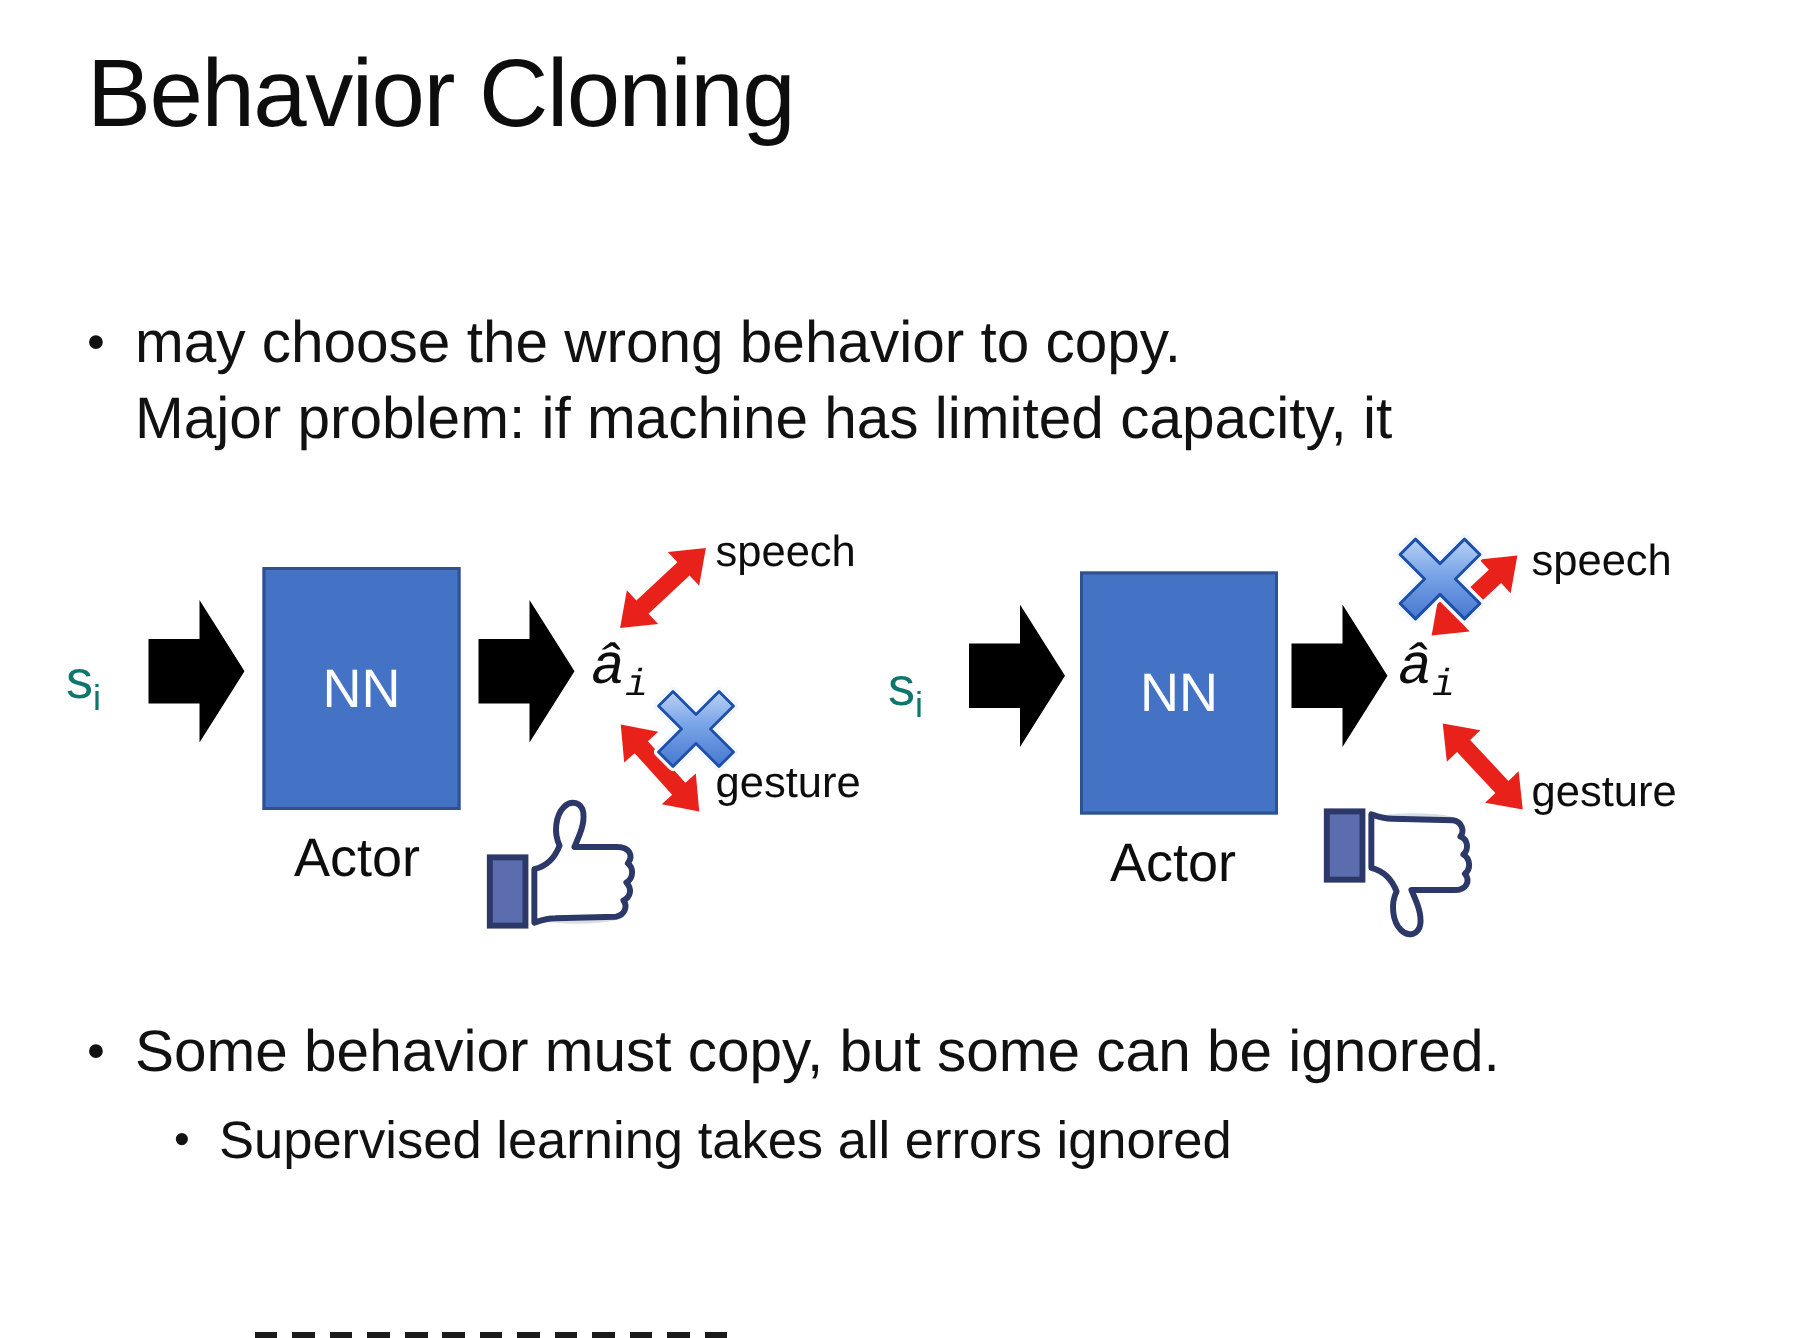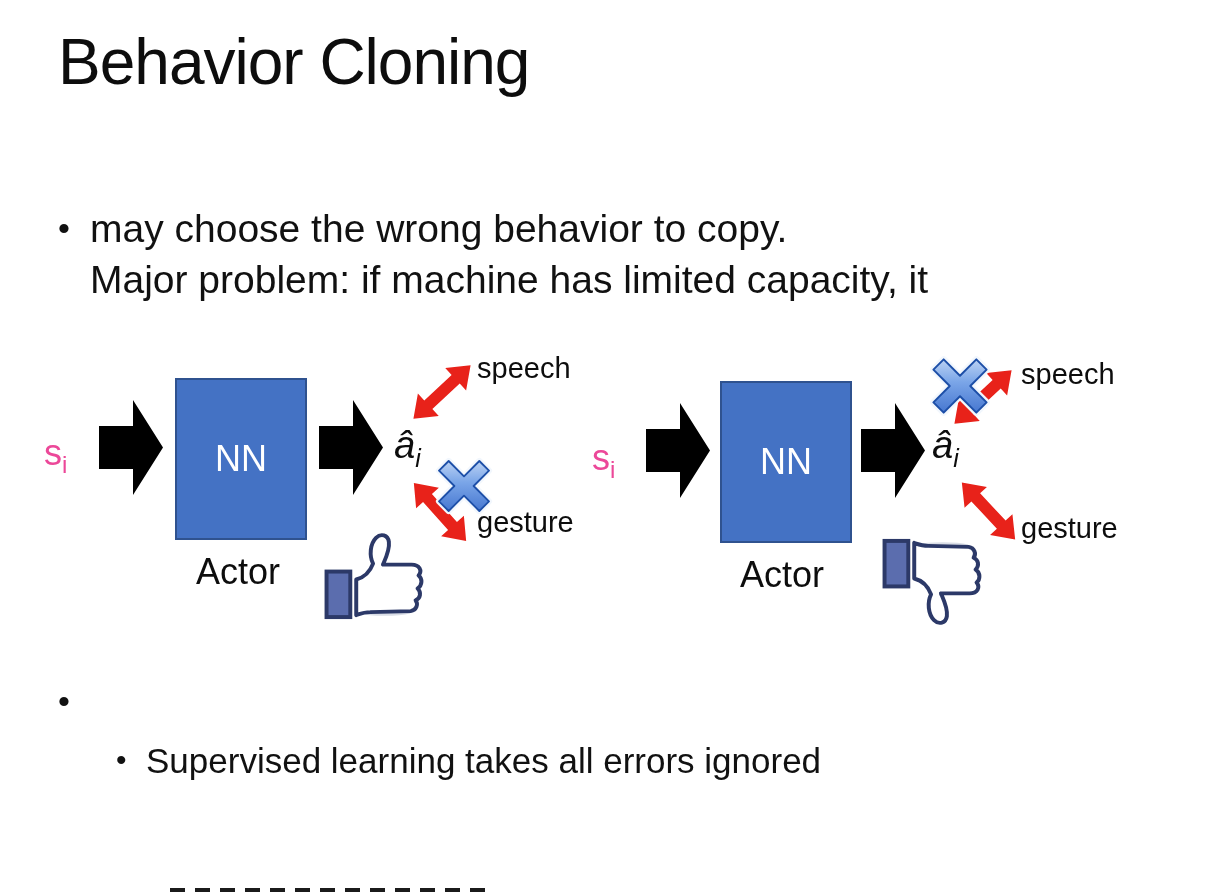--- a/index.html
+++ b/index.html
@@ -11,23 +11,23 @@
   
   .title{left:58px;top:24px;font-size:64px;letter-spacing:-1px;line-height:1.2;color:var(--title-text,#0d0d0d);font-weight:400;}
   .bullet{display:flex;align-items:flex-start;font-size:39px;line-height:1.32;}
   .bullet .marker{width:32px;flex:0 0 32px;font-size:34px;line-height:1.5;}
   .bullet.sub{font-size:35px;}
   .bullet.sub .marker{width:30px;flex:0 0 30px;font-size:30px;line-height:1.45;}
   .b1{left:58px;top:203px;width:1080px;}
   .b2{left:58px;top:676px;width:1120px;}
   .b2sub{left:116px;top:738px;width:1040px;}
   
-  .varlabel{font-size:36px;color:#ec4899;}
+  .varlabel{font-size:36px;color:#0f766e;}
   .varlabel sub{font-size:24px;}
-  .mathlabel{font-family:Liberation Sans, sans-serif;font-style:italic;font-size:38px;color:#0d0d0d;z-index:3;}
+  .mathlabel{font-family:Liberation Mono, monospace;font-style:italic;font-size:38px;color:#0d0d0d;z-index:3;}
   .mathlabel sub{font-size:25px;}
   .nnbox{width:132px;height:162px;background:var(--network-box-fill,#4472C4);
          border:2px solid var(--network-box-border,#2F528F);box-sizing:border-box;
          display:flex;align-items:center;justify-content:center;
          color:var(--network-box-text,#fff);font-size:36px;z-index:2;}
   .caption{font-size:36px;color:#0d0d0d;text-align:center;}
   .actionlabel{font-size:29px;color:#0d0d0d;z-index:5;}
   .blockarrow{width:66px;height:95px;z-index:2;}
   .redarrow{height:34px;z-index:4;}
   .xicon{z-index:6;}
@@ -139,20 +139,21 @@
   <div class="abs caption" style="left:740px;top:554px;">Actor</div>
 
   <svg class="abs thumb flip-v" style="left:880px;top:533px;width:112px;height:95px;" viewBox="0 0 112 96">
     <rect x="4" y="42" width="24" height="46" style="fill:var(--thumb-cuff,#5B6DAE);stroke:var(--thumb-outline,#2C3968)" stroke-width="4"></rect>
     <path d="M36,82 c14,3 40,3 52,0" stroke="#D9DDE6" stroke-width="5" fill="none"></path>
     <path d="M34,86 V50 C42,48 48,42 51,34 C47,26 48,14 54,8 C59,3 66,5 67,12 C68,20 64,28 61,35 L90,35 C98,35 101,41 97,46 C101,49 101,56 96,59 C100,63 99,69 94,71 C97,75 95,81 89,82 L48,83 C42,83 37,85 34,86 Z" fill="#FFFFFF" style="stroke:var(--thumb-outline,#2C3968)" stroke-width="4" stroke-linejoin="round"></path>
   </svg>
 
   <div class="abs bullet b2">
     <span class="marker">•</span>
+    <div>Some behavior must copy, but some can be ignored.</div>
   </div>
 
   <div class="abs bullet sub b2sub">
     <span class="marker">•</span>
     <div>Supervised learning takes all errors ignored</div>
   </div>
 
   <div class="abs cutoff"></div>
 
 </div>

